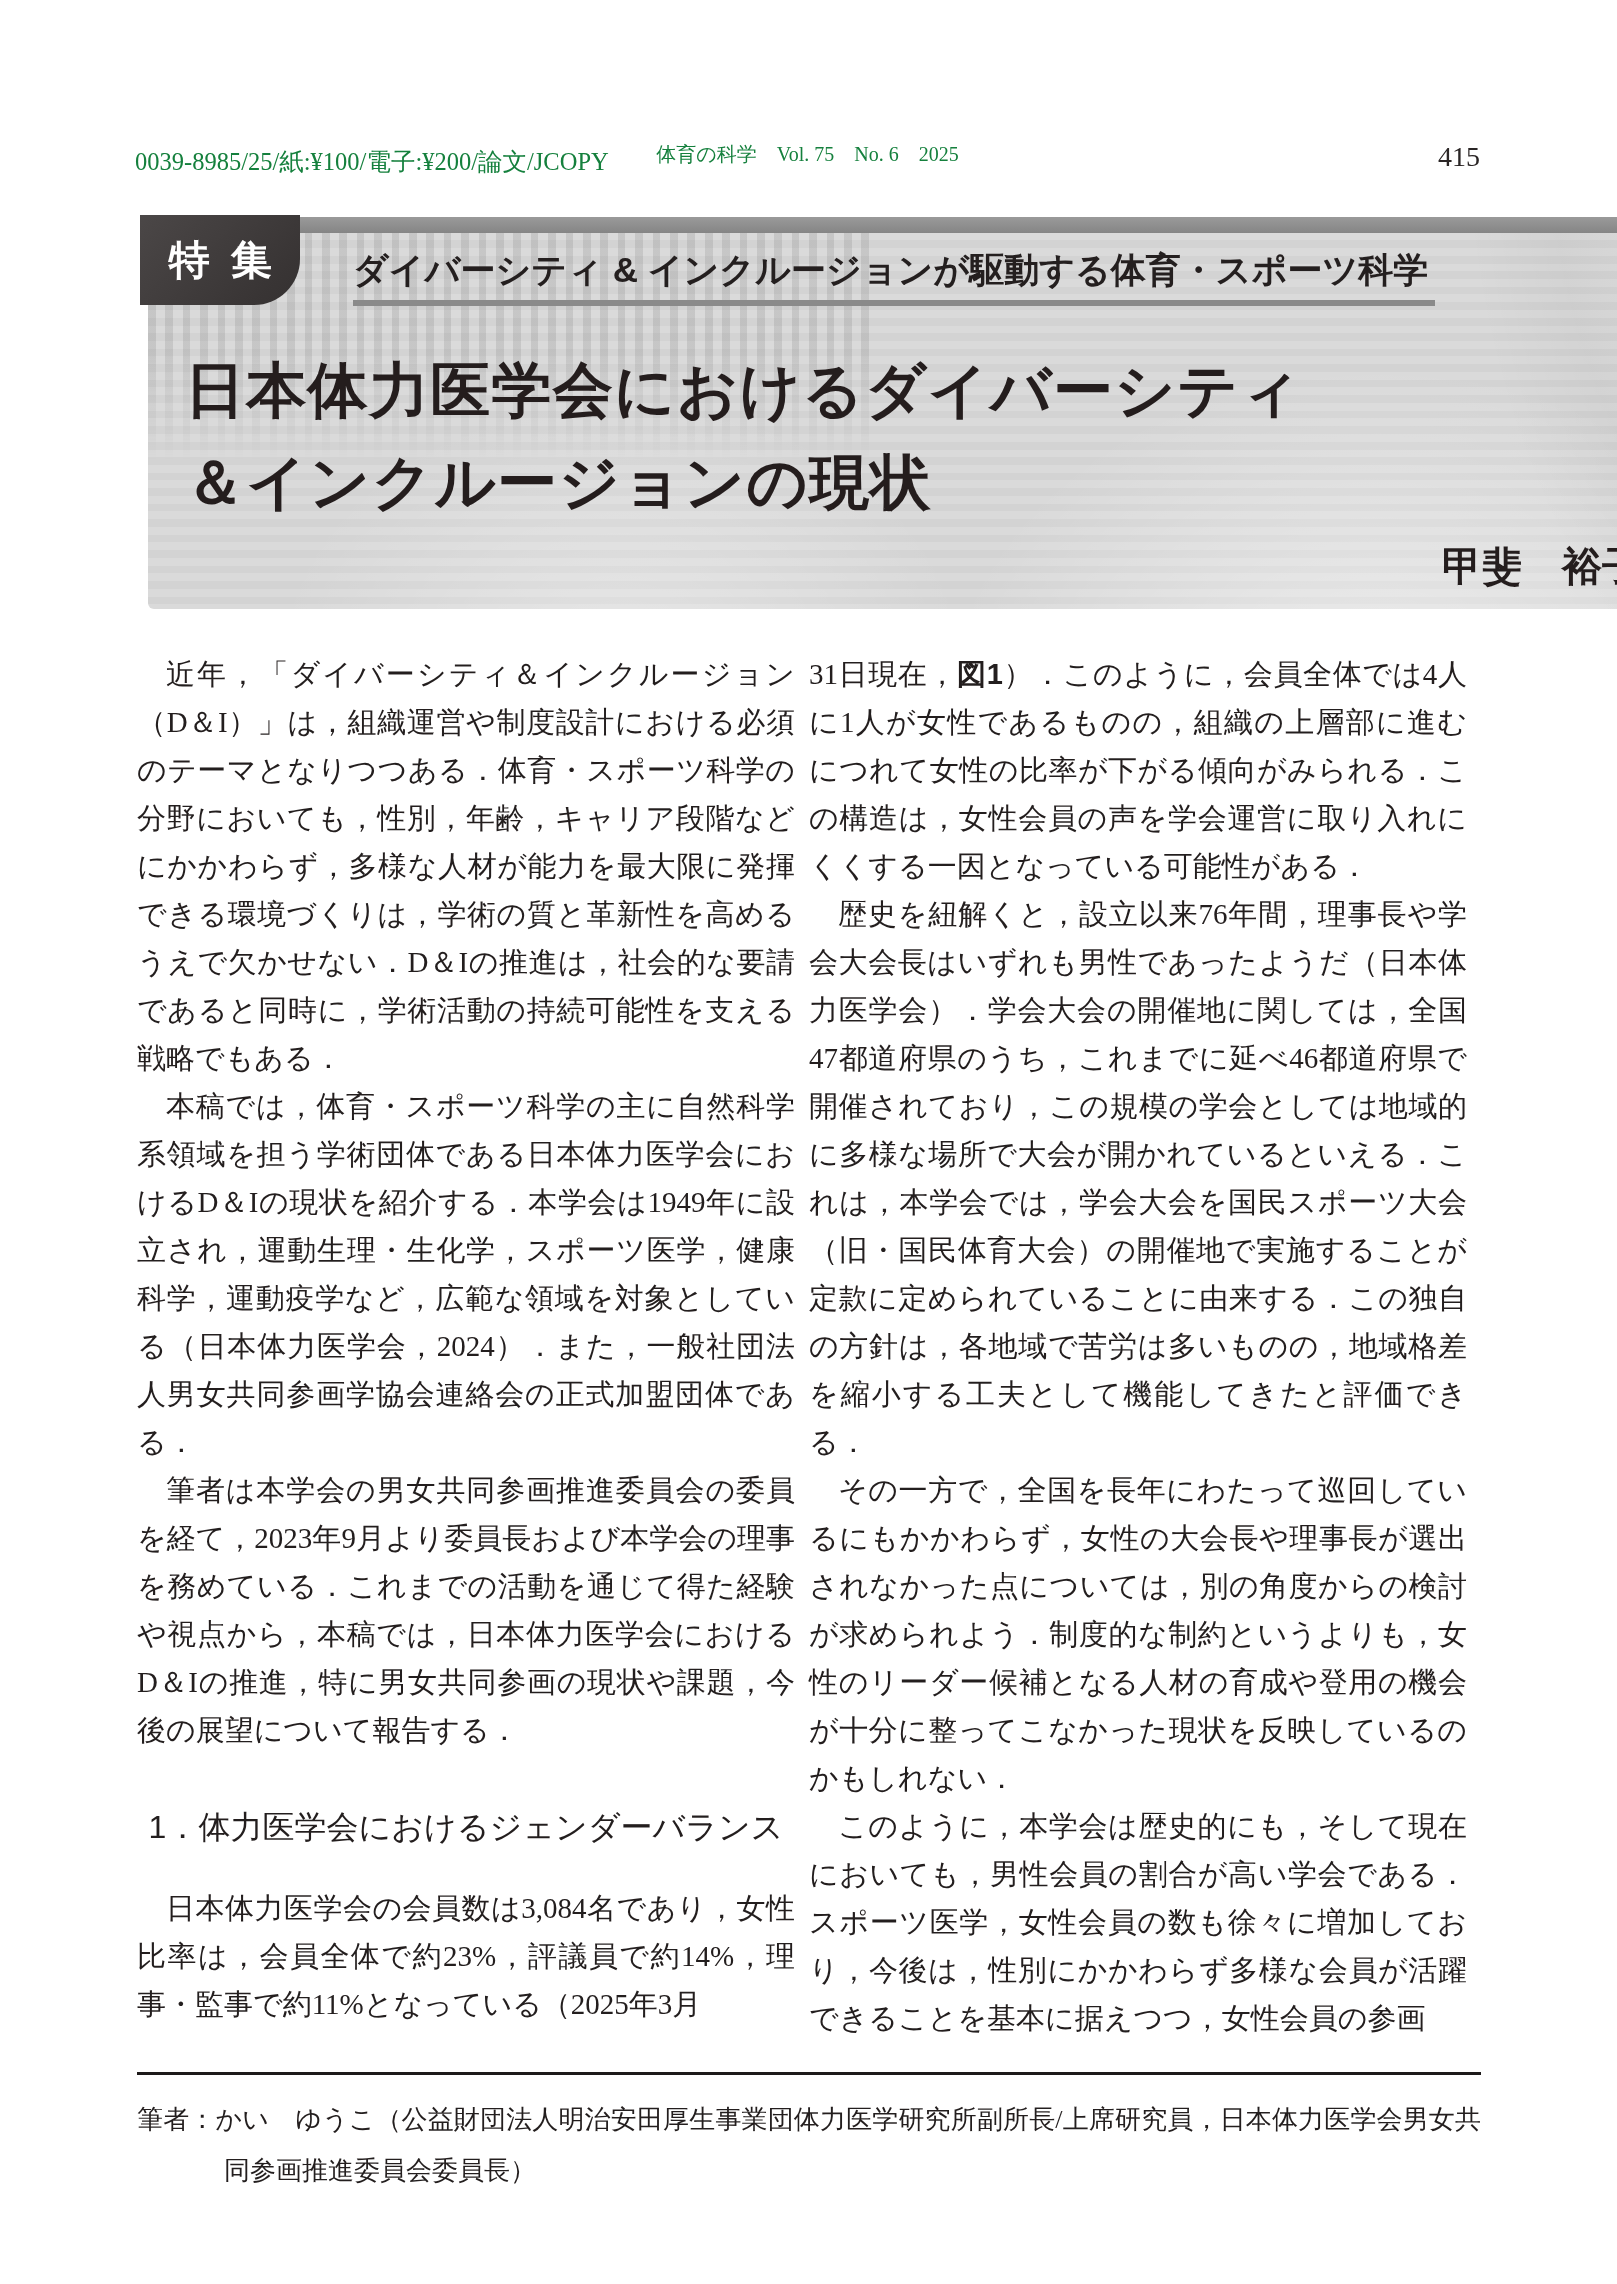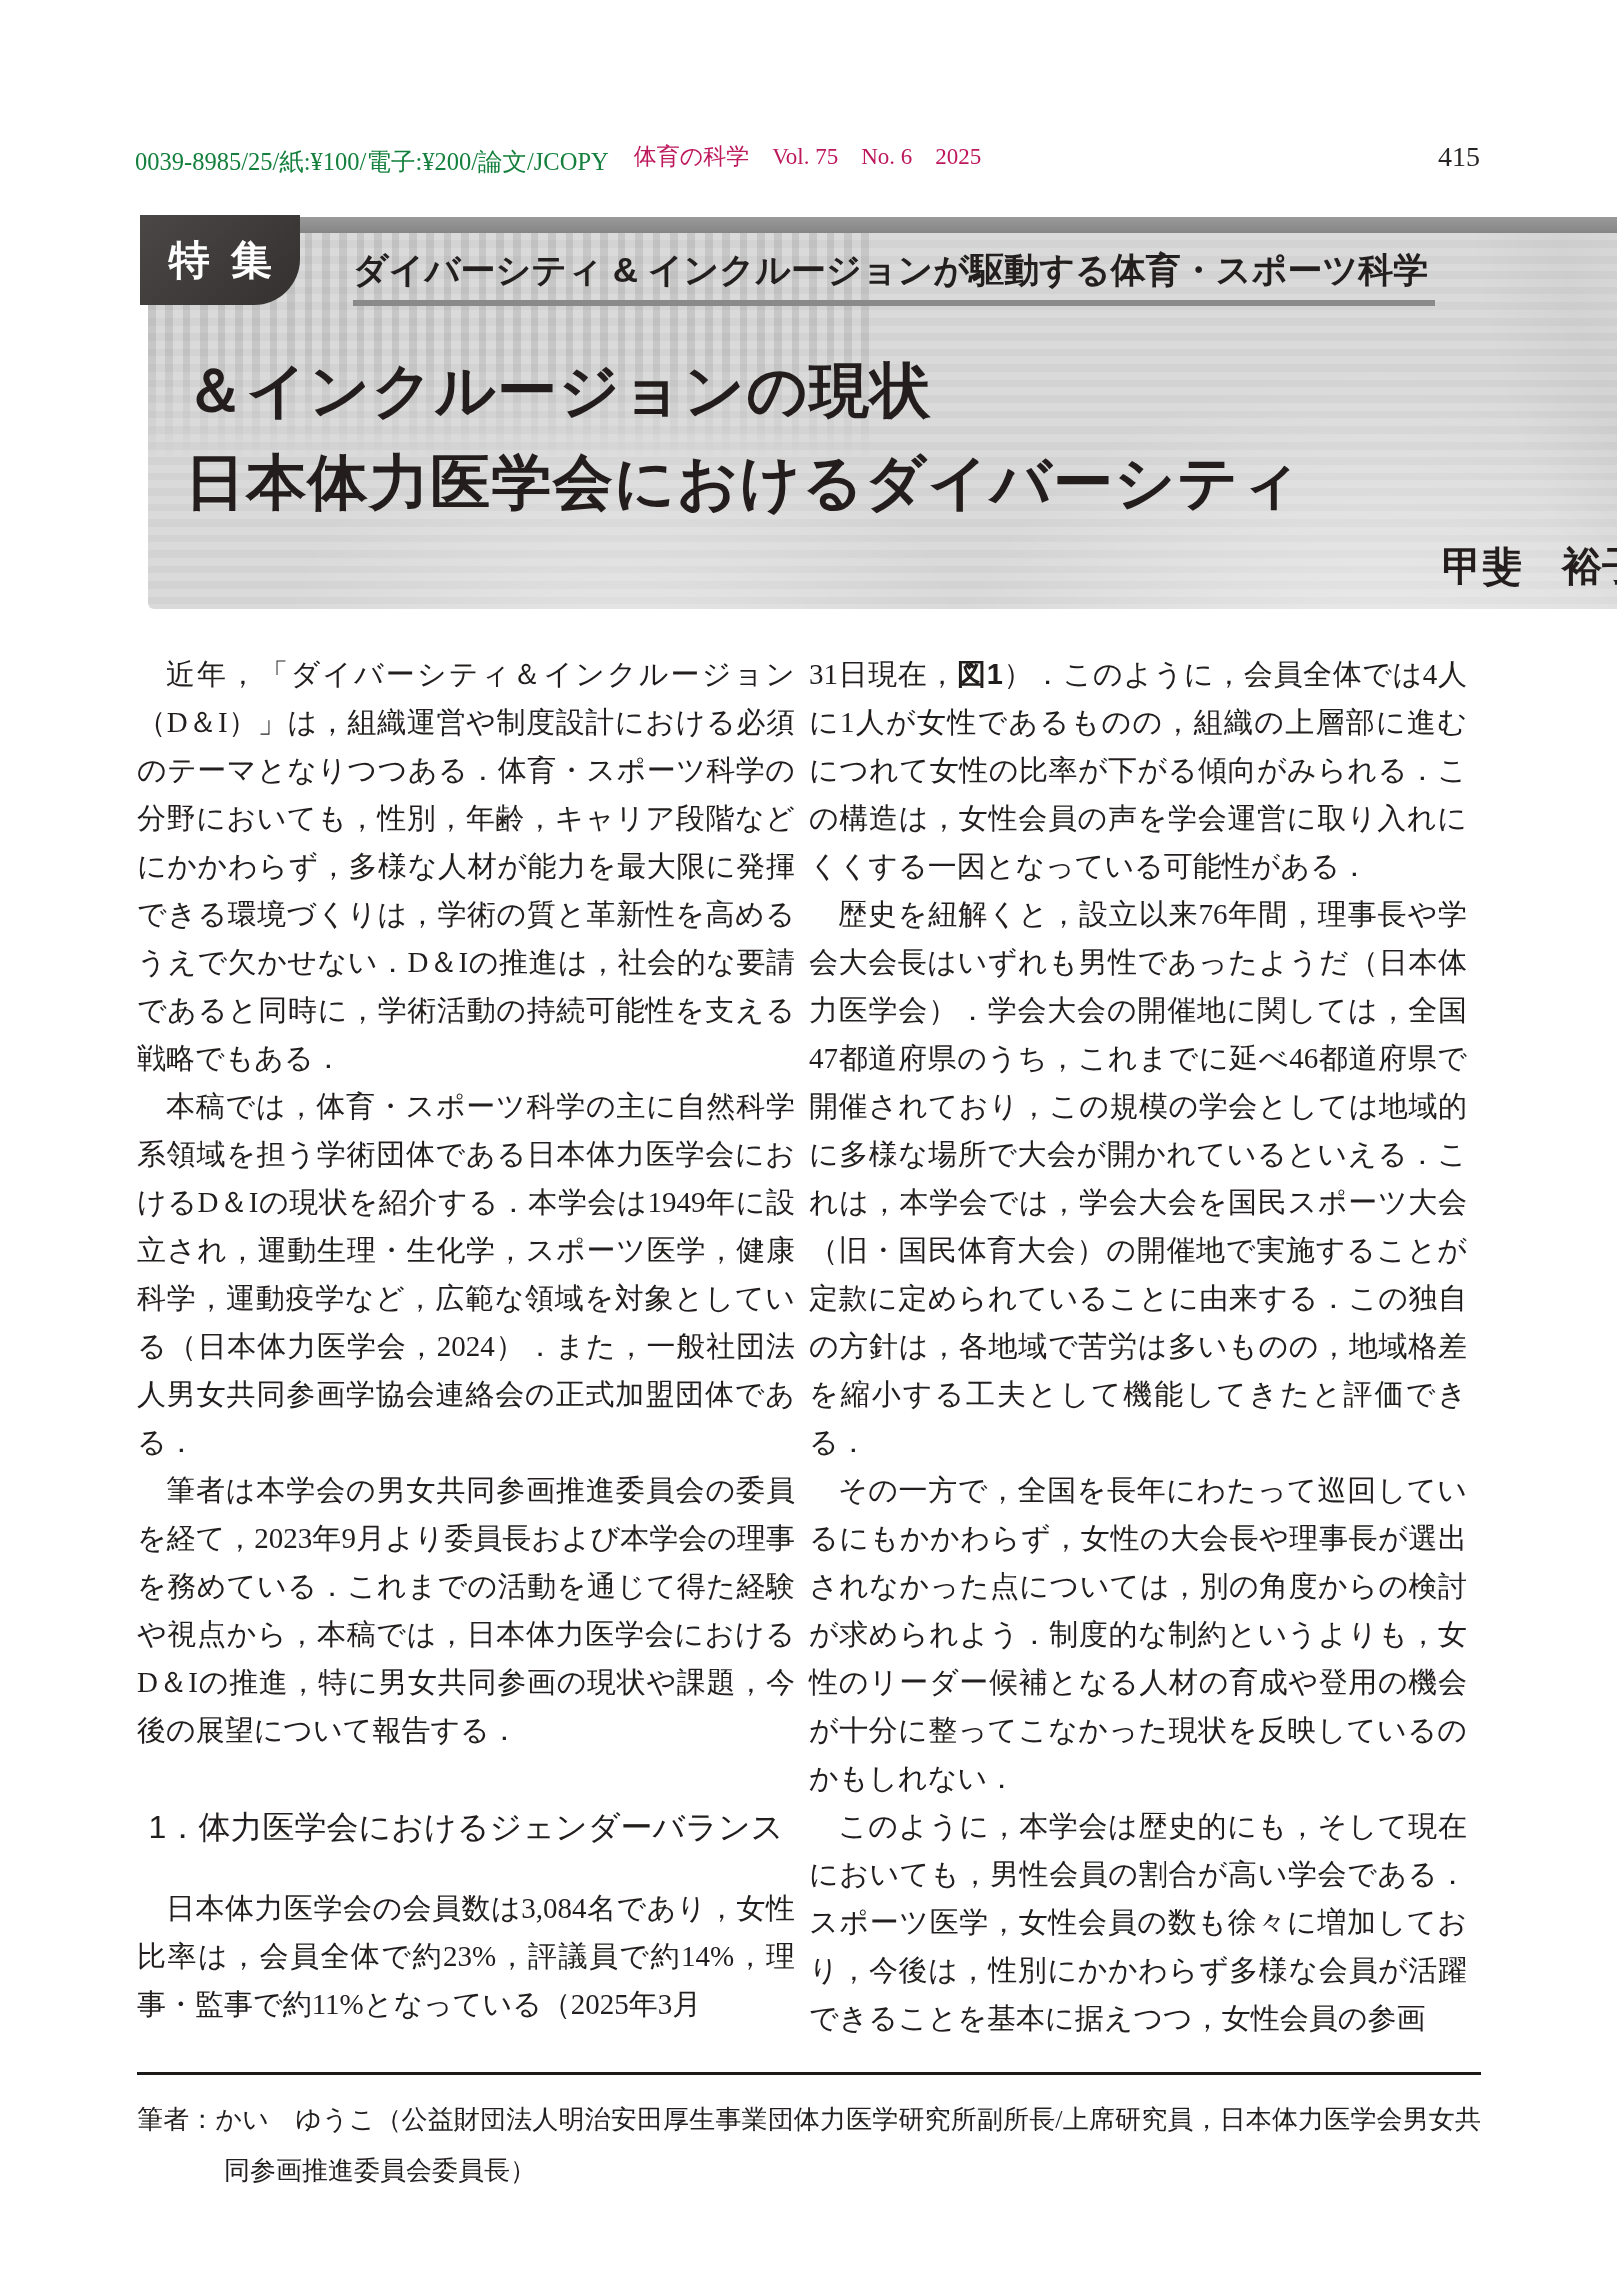--- a/index.html
+++ b/index.html
@@ -19,21 +19,21 @@
     top: 141px; left: 135px; right: 138px;
     height: 39px;
   }
   .rh-issn {
     position: absolute; left: 0; top: 3.9px;
     font-size: 24.5px; letter-spacing: 0;
     color: #15803d; white-space: nowrap;
   }
   .rh-journal {
     position: absolute; left: 50%; transform: translateX(-50%); top: 0;
-    font-size: 23px; color: #be185d; white-space: nowrap;
+    font-size: 20px; color: #15803d; white-space: nowrap;
   }
   .rh-page {
     position: absolute; right: 0; top: 0;
     font-size: 28px; color: #2a2525;
   }
 
   
   .banner {
     position: absolute;
     left: 148px; top: 217px;
@@ -174,22 +174,22 @@
   <div class="banner">
     <div class="banner-vstripes"></div>
     <div class="banner-swoosh"></div>
     <div class="banner-top-strip"></div>
     <div class="feature-badge">
       <span>特集</span>
     </div>
     <div class="series-title">ダイバーシティ &amp; インクルージョンが駆動する体育・スポーツ科学</div>
     <div class="series-rule"></div>
     <div class="article-title">
+      <div>日本体力医学会におけるダイバーシティ</div>
       <div>＆インクルージョンの現状</div>
-      <div>日本体力医学会におけるダイバーシティ</div>
     </div>
     <div class="banner-author">甲斐　裕子</div>
   </div>
 
   <div class="columns">
     <div class="col" id="left-col">
         <p class="indent"><span>近年，「ダイバーシティ＆インクルージョン（D＆I）」は，組織運営や制度設計における必須のテーマとなりつつある．体育・スポーツ科学の分野においても，性別，年齢，キャリア段階などにかかわらず，多様な人材が能力を最大限に発揮できる環境づくりは，学術の質と革新性を高めるうえで欠かせない．D＆Iの推進は，社会的な要請であると同時に，学術活動の持続可能性を支える戦略でもある．</span></p>
         <p class="indent"><span>本稿では，体育・スポーツ科学の主に自然科学系領域を担う学術団体である日本体力医学会におけるD＆Iの現状を紹介する．本学会は1949年に設立され，運動生理・生化学，スポーツ医学，健康科学，運動疫学など，広範な領域を対象としている（日本体力医学会，2024）．また，一般社団法人男女共同参画学協会連絡会の正式加盟団体である．</span></p>
         <p class="indent"><span>筆者は本学会の男女共同参画推進委員会の委員を経て，2023年9月より委員長および本学会の理事を務めている．これまでの活動を通じて得た経験や視点から，本稿では，日本体力医学会におけるD＆Iの推進，特に男女共同参画の現状や課題，今後の展望について報告する．</span></p>
         <div class="section-heading">1．体力医学会におけるジェンダーバランス</div>

